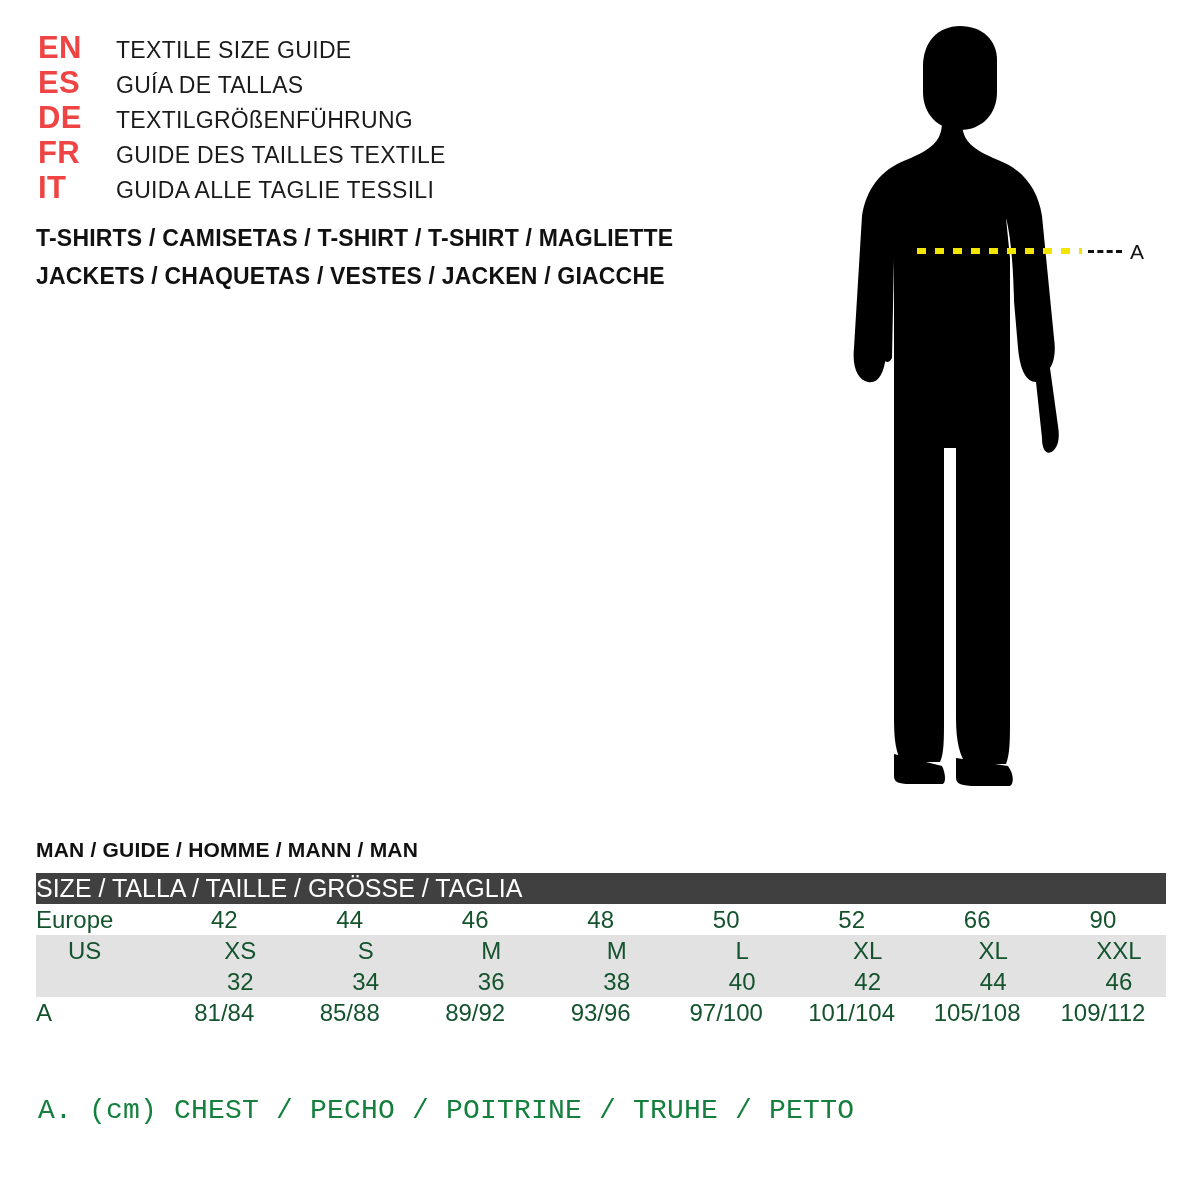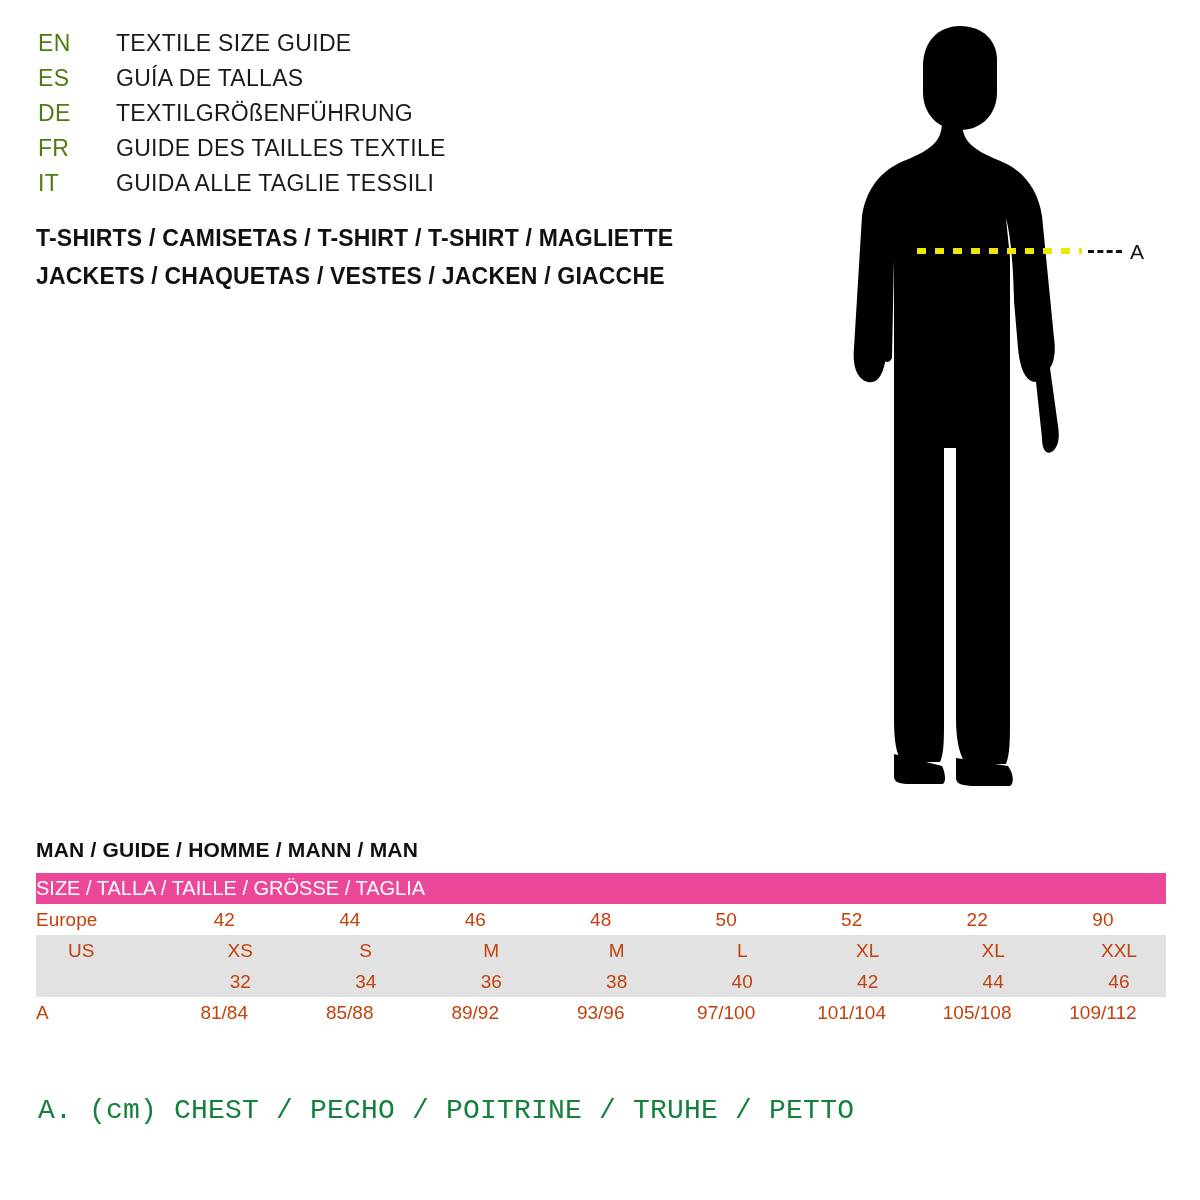--- a/index.html
+++ b/index.html
@@ -23,23 +23,24 @@
     top: 30px;
     width: 700px;
   }
   .lang-row {
     display: flex;
     align-items: baseline;
     height: 35px;
   }
   .lang-code {
     width: 78px;
-    font-size: 23px;
+    font-size: 31px;
     letter-spacing: 0.3px;
-    color: #4d7c0f;
+    color: #ef4444;
+    font-weight: bold;
   }
   .lang-text {
     font-size: 23px;
     letter-spacing: 0.3px;
     color: #1a1a1a;
   }
 
   .category-block {
     position: absolute;
     left: 36px;
@@ -96,38 +97,38 @@
     letter-spacing: 0.2px;
     margin-bottom: 11px;
     color: #111111;
   }
   table.size-table {
     border-collapse: collapse;
     width: 1130px;
     table-layout: fixed;
   }
   table.size-table td {
-    font-size: 19px;
-    color: #c2410c;
+    font-size: 24px;
+    color: #14532d;
     height: 31px;
     padding: 0;
     vertical-align: middle;
   }
   td.label-cell {
     text-align: left;
     padding-left: 7px;
     width: 168px;
   }
   td.val-cell {
     text-align: center;
   }
   tr.row-head td {
-    background: #ec4899;
+    background: #404040;
     color: #ffffff;
-    font-size: 20px;
+    font-size: 25px;
   }
   tr.row-alt td {
     background: #e2e2e2;
     padding-left: 32px;
   }
   tr.row-plain td {
     background: #ffffff;
   }
   .footnote {
     position: absolute;
@@ -229,21 +230,21 @@
         <td class="label-cell" colspan="9">SIZE / TALLA / TAILLE / GRÖSSE / TAGLIA</td>
       </tr>
       <tr class="row-plain">
         <td class="label-cell">Europe</td>
         <td class="val-cell">42</td>
         <td class="val-cell">44</td>
         <td class="val-cell">46</td>
         <td class="val-cell">48</td>
         <td class="val-cell">50</td>
         <td class="val-cell">52</td>
-        <td class="val-cell">22</td>
+        <td class="val-cell">66</td>
         <td class="val-cell">90</td>
       </tr>
       <tr class="row-alt">
         <td class="label-cell">US</td>
         <td class="val-cell">XS</td>
         <td class="val-cell">S</td>
         <td class="val-cell">M</td>
         <td class="val-cell">M</td>
         <td class="val-cell">L</td>
         <td class="val-cell">XL</td>

